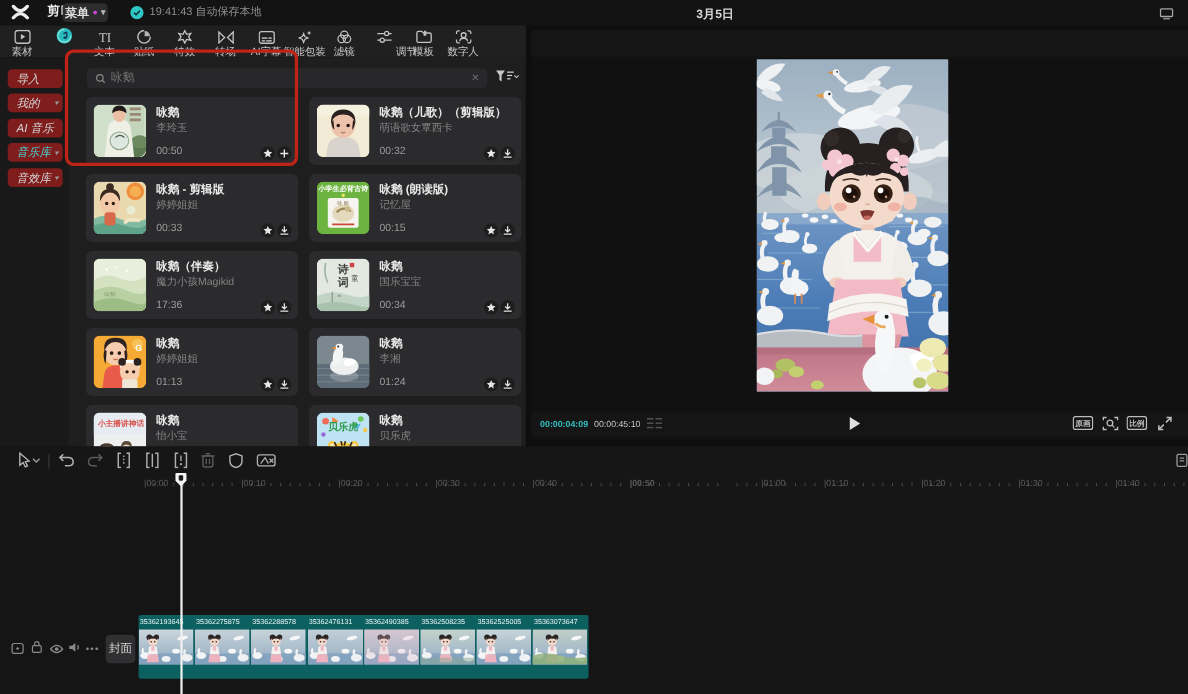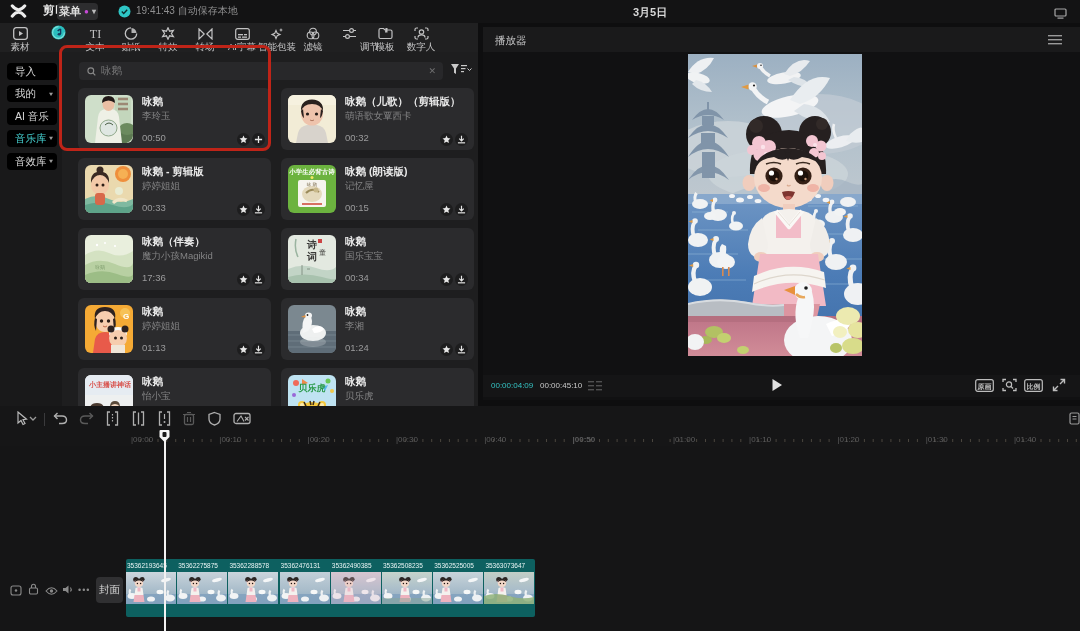--- a/index.html
+++ b/index.html
@@ -20,22 +20,22 @@
 
 
 #tabbar { position:absolute; left:0; top:23px; width:478px; height:29px; background:#202021; }
 .tab { position:absolute; top:2px; width:60px; height:26px; text-align:center; color:#c2c2c3; }
 .tab .ti { height:15px; display:flex; align-items:flex-end; justify-content:center; }
 .tab .tl { font-size:9.5px; margin-top:1px; color:#c6c6c7; }
 .tab.active .tl { color:#46d3d3;margin-top:25px; }
 
 
 #sidebar { position:absolute; left:0; top:52px; width:62px; height:354px; background:#19191a; }
-.sbtn { position:absolute; left:7px; width:50px; height:17px; background:#000000; border-radius:4px;
-  color:#d6d6d6; font-size:10.5px; display:flex; align-items:center; padding-left:8px; }
+.sbtn { position:absolute; left:7px; width:50px; height:17px; background:#7f1d1d; border-radius:4px;
+  color:#d6d6d6; font-size:10.5px; display:flex; align-items:center; padding-left:8px;font-style:italic; }
 .sbtn .chev { position:absolute; right:4px; font-size:8px; color:#9a9a9a; transform:scaleY(.8); }
 .sbtn.active { color:#46d3d3; }
 
 
 #content { position:absolute; left:62px; top:52px; width:416px; height:354px; background:#1e1e1f; overflow:hidden; }
 #searchbox { position:absolute; left:17px; top:10px; width:364px; height:18px; background:#28282a; border-radius:4px;
   color:#767677; font-size:10.5px; display:flex; align-items:center; padding:0 8px; gap:5px; }
 #filtericon { position:absolute; left:388px; top:11px; color:#c9c9c9; font-size:11px; }
 .card { position:absolute; width:193px; height:62px; background:#2b2b2d; border-radius:6px; }
 .card .thumb { position:absolute; left:7px; top:7px; width:48px; height:48px; border-radius:6px; overflow:hidden; }
@@ -50,21 +50,21 @@
 #redrect { position:absolute; left:59px; top:45px; width:212px; height:106px; border:3px solid #bf2418; border-radius:8px; z-index:60; }
 
 
 #player { position:absolute; left:483px; top:27px; width:597px; height:370px; background:#151516; }
 #phead { position:absolute; left:0; top:0; width:597px; height:25px; background:#1a1a1b; color:#c6c6c7; font-size:10.5px; }
 #phead span { position:absolute; left:12px; top:7px; }
 #pmenu { position:absolute; right:18px; top:8px; color:#9a9a9a; }
 #pview { position:absolute; left:0; top:25px; width:597px; height:348px; background:#111112; }
 #video { position:absolute; left:205px; top:2px; width:174px; height:302px; background:#9db0c0; }
 #pbottom { position:absolute; left:0; top:348px; width:597px; height:22px; background:#151516; }
-#tc1 { position:absolute; left:8px; top:6px; color:#35c3c3; font-size:8px; }
+#tc1 { position:absolute; left:8px; top:6px; color:#35c3c3; font-size:8px;font-weight:bold; }
 #tc2 { position:absolute; left:57px; top:6px; color:#c9c9c9; font-size:8px; }
 #playbtn { position:absolute; left:288px; top:3px; }
 .pico { position:absolute; top:3px; color:#bdbdbd; }
 
 
 #timeline { position:absolute; left:0; top:406px; width:1080px; height:225px; background:#161617; }
 #tltools { position:absolute; left:0; top:0; width:1080px; height:26px; background:#161617; }
 .tico { position:absolute; top:5px; }
 #ruler { position:absolute; left:0; top:26px; width:1080px; height:14px; }
 .rlabel { position:absolute; top:3px; color:#5c5c5d; font-size:8px; white-space:nowrap; }
@@ -516,28 +516,20 @@
             </svg></div>
           <div class="title">咏鹅</div>
           <div class="artist">贝乐虎</div>
         </div>
       </div>
   </div>
 
   <div id="redrect"></div>
 
   <div id="player">
-    <div id="phead">
-        <span>播放器</span>
-      <div id="pmenu"><svg width="14" height="10" viewBox="0 0 14 10">
-            <rect y="0" width="14" height="1.4" fill="#9a9a9a"></rect>
-            <rect y="4" width="14" height="1.4" fill="#9a9a9a"></rect>
-            <rect y="8" width="14" height="1.4" fill="#9a9a9a"></rect>
-          </svg></div>
-    </div>
     <div id="pview">
       <div id="video"><svg width="174" height="302" viewBox="0 0 174 302">
         <defs>
           <linearGradient id="sky" x1="0" y1="0" x2="0" y2="1">
             <stop offset="0" stop-color="#9cb0c2"></stop>
                 <stop offset=".5" stop-color="#b2c1cc"></stop>
                 <stop offset="1" stop-color="#bfc8cf"></stop>
           </linearGradient>
           <linearGradient id="water" x1="0" y1="0" x2="0" y2="1">
             <stop offset="0" stop-color="#6f96c4"></stop>
@@ -963,21 +955,21 @@
           <rect x="1058.2" y="7" width="1" height="3" fill="#4a453e"></rect>
           <rect x="1067.0" y="7" width="1" height="3" fill="#4a453e"></rect>
           <rect x="1075.8" y="7" width="1" height="3" fill="#4a453e"></rect>
         </svg>
         <div class="rlabel" style="left:131px;">|00:00</div>
         <div class="rlabel" style="left:219.3px;">|00:10</div>
         <div class="rlabel" style="left:307.6px;">|00:20</div>
         <div class="rlabel" style="left:395.9px;">|00:30</div>
         <div class="rlabel" style="left:484.2px;text-align:right;">|00:40</div>
         <div class="rlabel" style="left:572.5px;font-weight:bold;">|00:50</div>
-        <div class="rlabel" style="left:673px;">|01:00</div>
+        <div class="rlabel" style="left:692px;">|01:00</div>
         <div class="rlabel" style="left:749.1px;">|01:10</div>
         <div class="rlabel" style="left:837.4px;">|01:20</div>
         <div class="rlabel" style="left:925.6999999999999px;">|01:30</div>
         <div class="rlabel" style="left:1014px;">|01:40</div>
       </div>
     <div id="trackarea">
       <div id="theader">
           <span class="abs" style="left:10px;top:23px;"><svg width="12" height="11" viewBox="0 0 12 11">
               <rect x="1" y="1" width="10" height="9" rx="2" fill="none" stroke="#8a8a8a" stroke-width="1.1"></rect>
               <circle cx="6" cy="5.5" r="1.2" fill="#8a8a8a"></circle>

